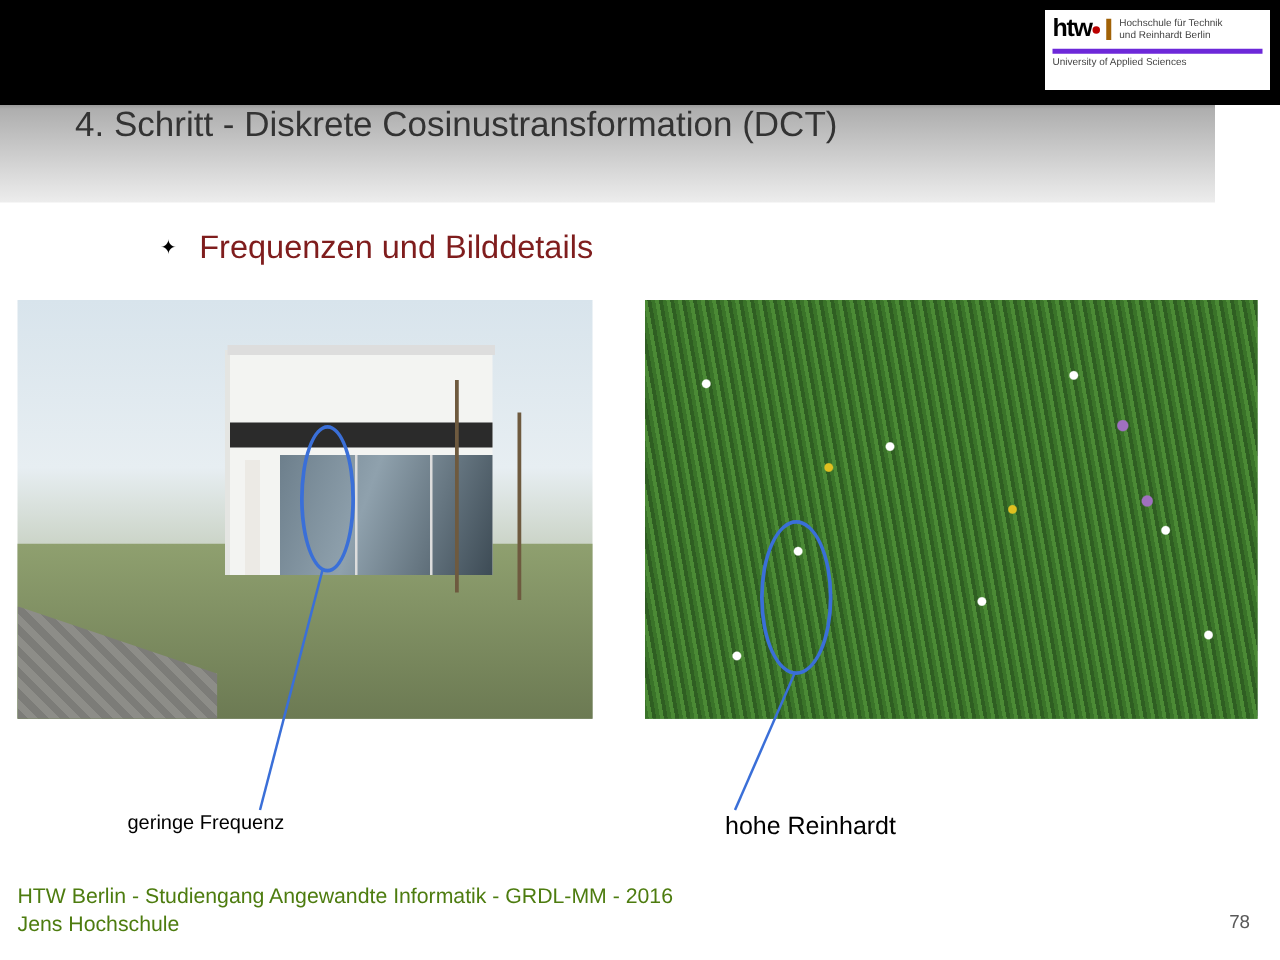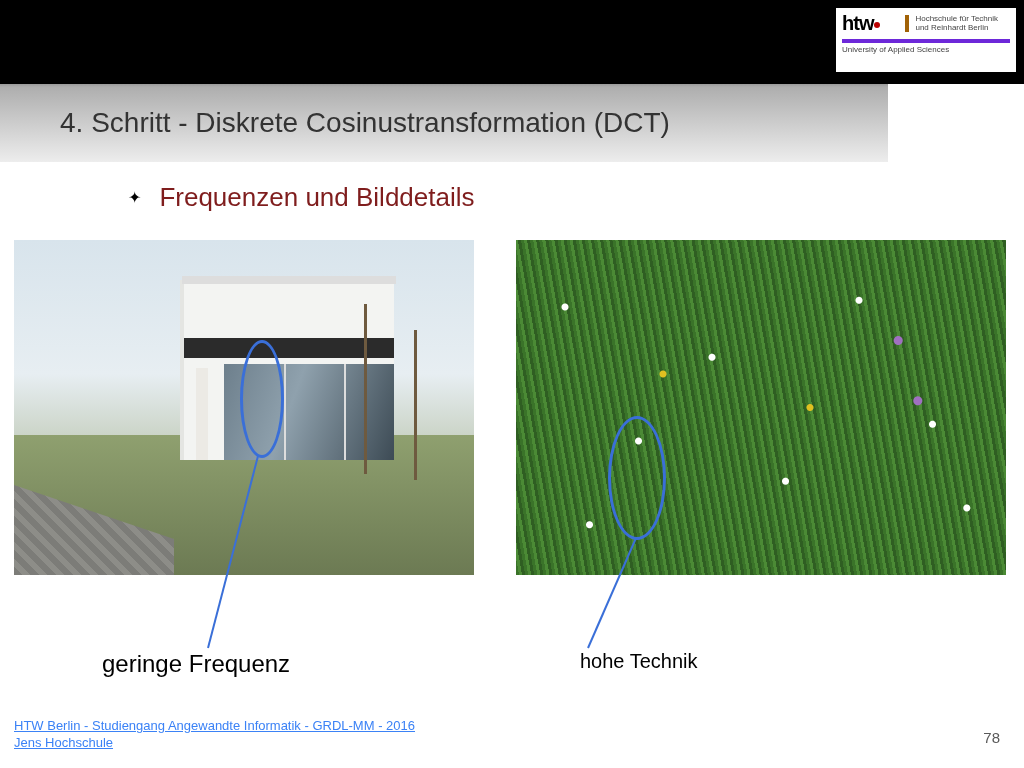--- a/index.html
+++ b/index.html
@@ -1,25 +1,25 @@
 <!DOCTYPE html>
 <html><head>
 <meta charset="utf-8">
 <style>
   * { box-sizing: border-box; margin: 0; padding: 0; }
   html, body { width: 1024px; height: 768px; font-family: Arial, Helvetica, sans-serif; background: #fff; overflow: hidden; }
   .slide { position: relative; width: 1024px; height: 768px; }
   .top-black { position: absolute; top: 0; left: 0; width: 1024px; height: 84px; background: #000; }
   .logo-block { position: absolute; top: 8px; right: 8px; width: 180px; height: 64px; background: #fff; display: flex; flex-direction: column; align-items: flex-start; padding: 4px 6px; }
-  .logo-row { display: flex; align-items: center; gap: 25px; width: 100%; }
+  .logo-row { display: flex; align-items: center; gap: 5px; width: 100%; }
   .logo-text { font-weight: 900; font-size: 20px; letter-spacing: -1px; color: #000; }
   .logo-dot { display:inline-block; width:6px; height:6px; background:#b00; border-radius:50%; vertical-align: middle; margin-left:1px;}
   .logo-sub { font-size: 8px; color: #444; line-height: 1.1; border-left: 4px solid #a16207; padding-left: 6px; }
   .logo-bottom { font-size: 8px; color: #444; margin-top: 4px; border-top: 4px solid #6d28d9; padding-top: 2px; width: 100%; }
-  .title-bar { position: absolute; top: 84px; left: 0; width: 888px; height: 78px; background: linear-gradient(to bottom, #9a9a9a 0%, #aeaeae 4%, #ededed 100%); display: flex; align-items: center; padding-left: 60px; }
+  .title-bar { position: absolute; top: 84px; left: 0; width: 972px; height: 78px; background: linear-gradient(to bottom, #9a9a9a 0%, #aeaeae 4%, #ededed 100%); display: flex; padding-left: 60px; }
   .title-text { font-size: 28px; color: #333; font-weight: 400; }
   .bullet-row { position: absolute; top: 182px; left: 128px; display: flex; align-items: center; gap: 18px; }
   .bullet-icon { font-size: 16px; color: #000; }
   .bullet-text { font-size: 26px; color: #7f1d1d; }
   .images-row { position: absolute; top: 240px; left: 14px; display: flex; gap: 42px; }
   .img-wrap { position: relative; }
   .img-left { width: 460px; height: 335px; }
   .img-right { width: 490px; height: 335px; }
   .house-sky { position:absolute; inset:0; background: linear-gradient(to bottom, #d8e4ec 0%, #e7eef2 40%, #c9d2c4 60%, #8a9a7d 100%); }
   .house-body { position:absolute; left: 170px; top: 40px; width: 210px; height: 180px; background: #f3f4f2; box-shadow: -4px 0 0 #e4e5e2; }
@@ -46,24 +46,24 @@
      radial-gradient(circle at 60% 50%, #e0c020 0 3px, transparent 4px),
      radial-gradient(circle at 30% 40%, #e0c020 0 3px, transparent 4px),
      radial-gradient(circle at 78% 30%, #a070c0 0 4px, transparent 5px),
      radial-gradient(circle at 82% 48%, #a070c0 0 4px, transparent 5px),
      repeating-linear-gradient(80deg, #3a7329 0 3px, #4b8a35 3px 6px, #2f5e22 6px 9px);
   }
   .ellipse { position:absolute; border: 3px solid #3a6fd8; border-radius: 50%; background: transparent; }
   .ell-left { left: 226px; top: 100px; width: 44px; height: 118px; }
   .ell-right { left: 92px; top: 176px; width: 58px; height: 124px; }
   .caption-row { position: absolute; top: 650px; left: 0; width: 1024px; }
-  .cap-left { position:absolute; left: 102px; top:0; font-size: 24px; color:#000; }
+  .cap-left { position:absolute; left: 102px; top:0; font-size: 16px; color:#000; }
   .cap-right { position:absolute; left: 580px; top:0; font-size: 20px; color:#000; }
   .pointer { position:absolute; stroke:#3a6fd8; stroke-width:2; fill:none; }
-  .footer { position:absolute; left: 14px; bottom: 16px; color:#3b82f6; font-size: 13px; line-height: 1.35; text-decoration: underline; }
+  .footer { position:absolute; left: 14px; bottom: 16px; color:#4d7c0f; font-size: 17px; line-height: 1.35; }
   .pagenum { position:absolute; right: 24px; bottom: 22px; color:#5a5a5a; font-size: 15px; }
 </style>
 </head>
 <body>
 
 <div class="slide">
 
   <div class="top-black"></div>
 
   <div class="logo-block">
@@ -111,21 +111,21 @@
 
   <svg class="pointer" style="left:0;top:0;position:absolute;" width="1024" height="768">
     <line x1="258" y1="456" x2="208" y2="648"></line>
   </svg>
   <svg class="pointer" style="left:0;top:0;position:absolute;" width="1024" height="768">
     <line x1="636" y1="538" x2="588" y2="648"></line>
   </svg>
 
   <div class="caption-row">
     <span class="cap-left">geringe Frequenz</span>
-    <span class="cap-right">hohe Technik</span>
+    <span class="cap-right">hohe Reinhardt</span>
   </div>
 
   <div class="footer">
     <div>HTW Berlin - Studiengang Angewandte Informatik - GRDL-MM - 2016</div>
     <div>Jens Hochschule</div>
   </div>
 
   <div class="pagenum">78</div>
 
 </div>

